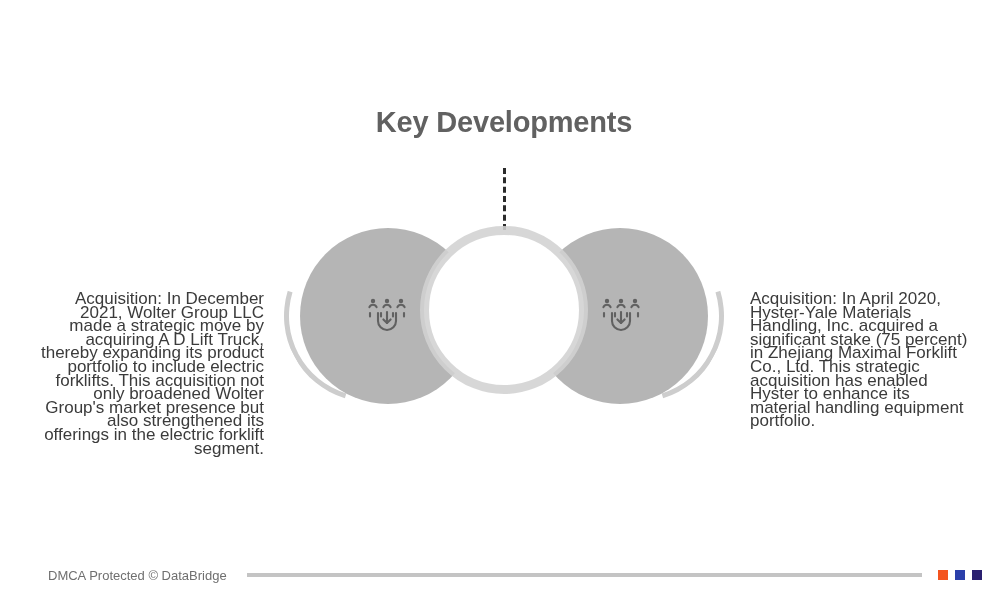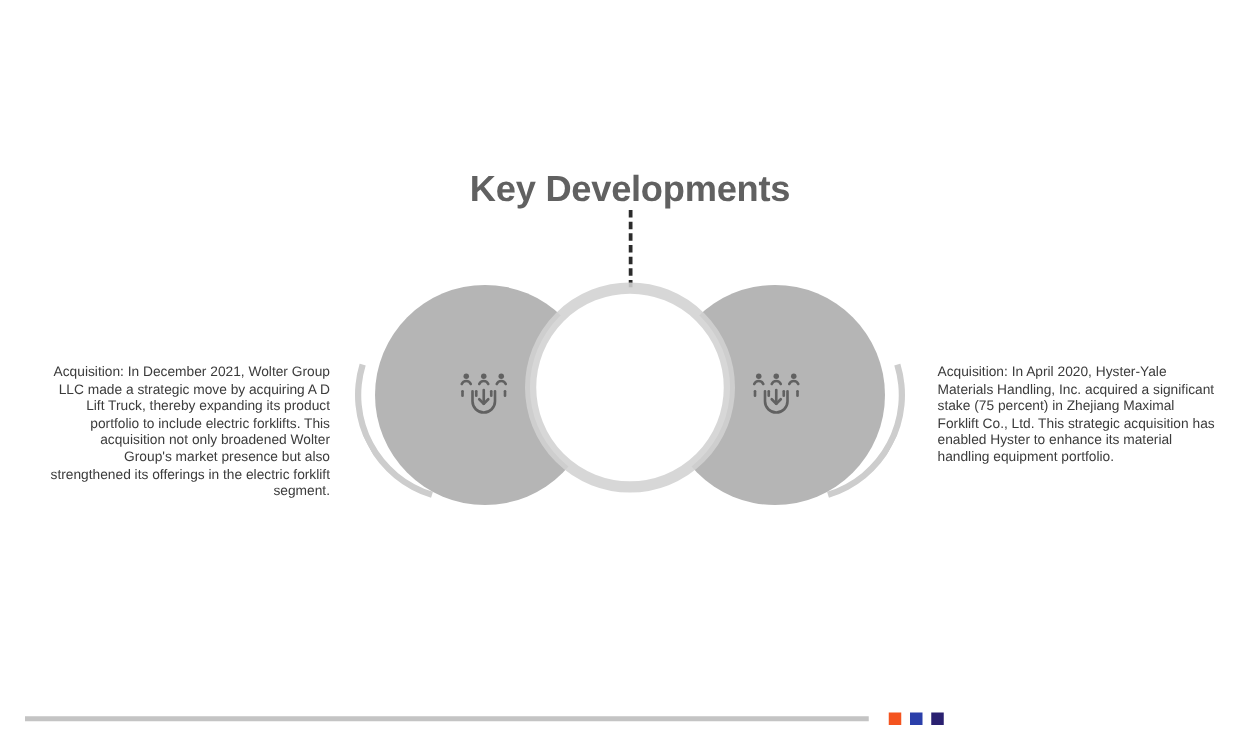--- a/index.html
+++ b/index.html
@@ -12,21 +12,21 @@
     background: #ffffff;
     font-family: "Liberation Sans", sans-serif;
     overflow: hidden;
     position: relative;
   }
 
   
   #slide-title {
     position: absolute;
     left: 0;
-    top: 136px;
+    top: 106px;
     width: 1008px;
     text-align: center;
     font-size: 29px;
     font-weight: bold;
     color: #616161;
     letter-spacing: -0.2px;
   }
 
   
   #connector {
@@ -105,21 +105,21 @@
     height: 44px;
     color: #616161;
   }
   #icon-left  { left: 76px; }
   #icon-right { left: 310px; }
   .node-icon svg { display: block; width: 100%; height: 100%; }
 
   
   .side-text {
     position: absolute;
-    font-size: 11px;
+    font-size: 17px;
     line-height: 13.6px;
     color: #3b3b3b;
   }
   #text-left {
     left: 40px;
     top: 292px;
     width: 224px;
     text-align: right;
   }
   #text-right {
@@ -218,19 +218,20 @@
     </svg>
   </div>
 
 </div>
 
 <div class="side-text" id="text-left">Acquisition: In December 2021, Wolter Group LLC made a strategic move by acquiring A D Lift Truck, thereby expanding its product portfolio to include electric forklifts. This acquisition not only broadened Wolter Group's market presence but also strengthened its offerings in the electric forklift segment.</div>
 
 <div class="side-text" id="text-right">Acquisition: In April 2020, Hyster-Yale Materials Handling, Inc. acquired a significant stake (75 percent) in Zhejiang Maximal Forklift Co., Ltd. This strategic acquisition has enabled Hyster to enhance its material handling equipment portfolio.</div>
 
 <div id="footer">
+  <div id="footer-label">DMCA Protected © DataBridge</div>
   <div id="footer-rule" style="background: rgb(196, 196, 196);"></div>
   <div id="footer-swatches">
     <span class="swatch" style="background: rgb(244, 84, 31);"></span>
     <span class="swatch" style="background: rgb(43, 63, 170);"></span>
     <span class="swatch" style="background: rgb(42, 32, 112);"></span>
   </div>
 </div>
 
 </body></html>

